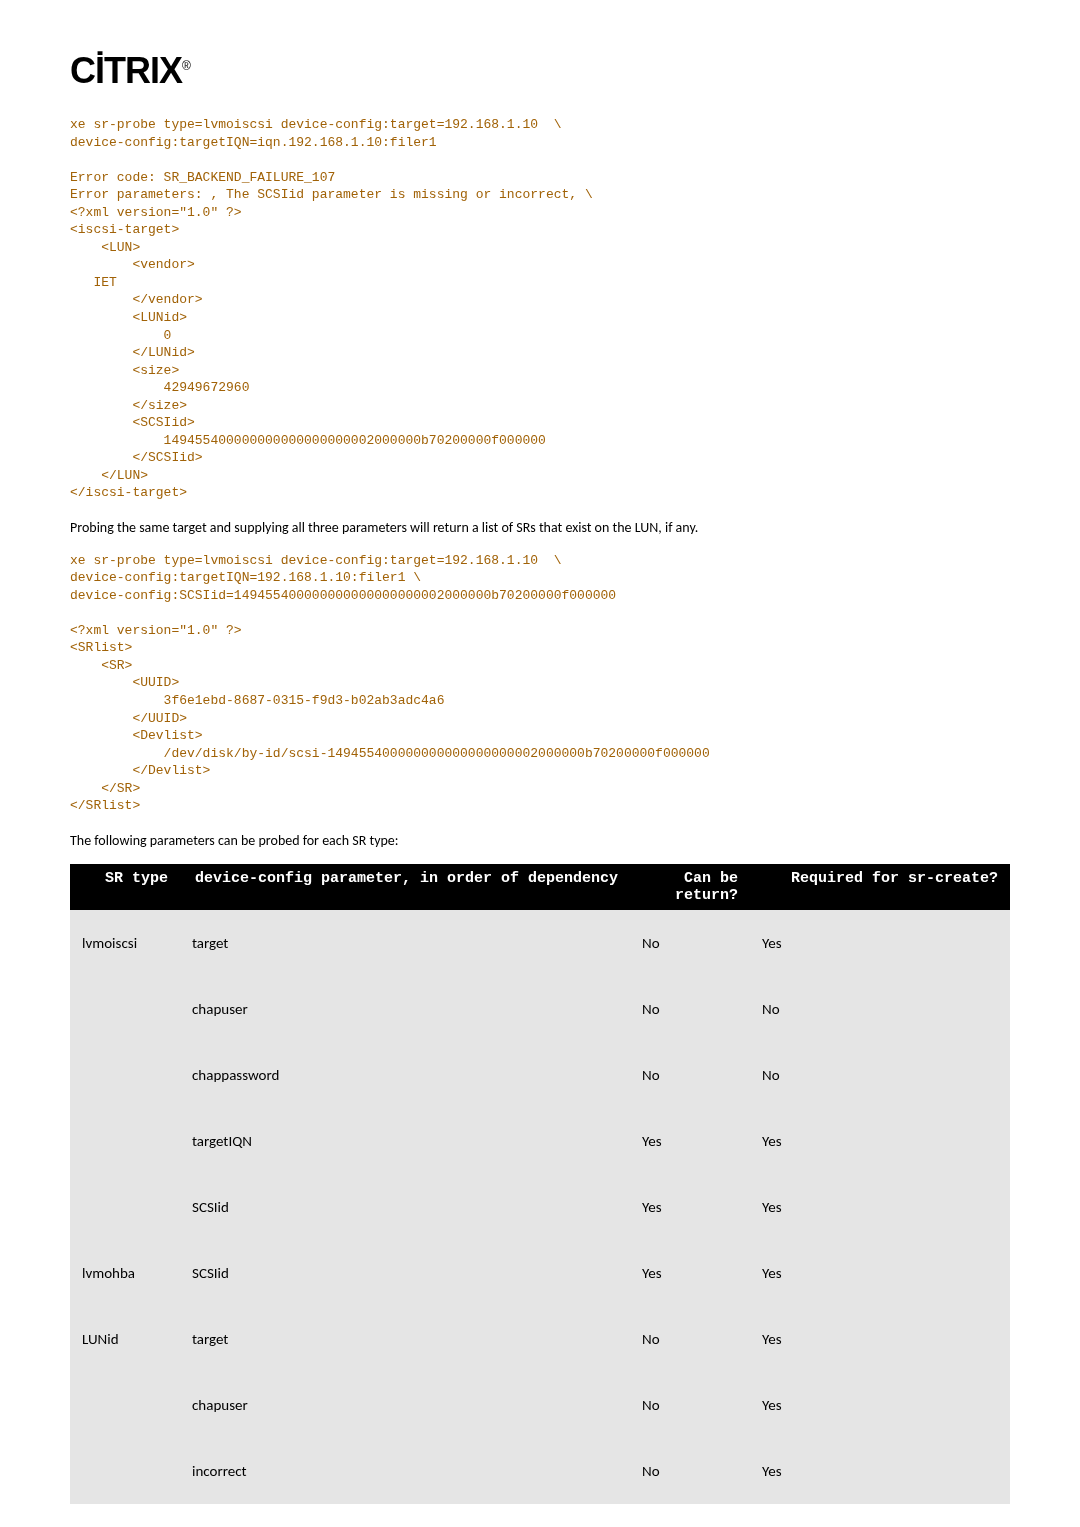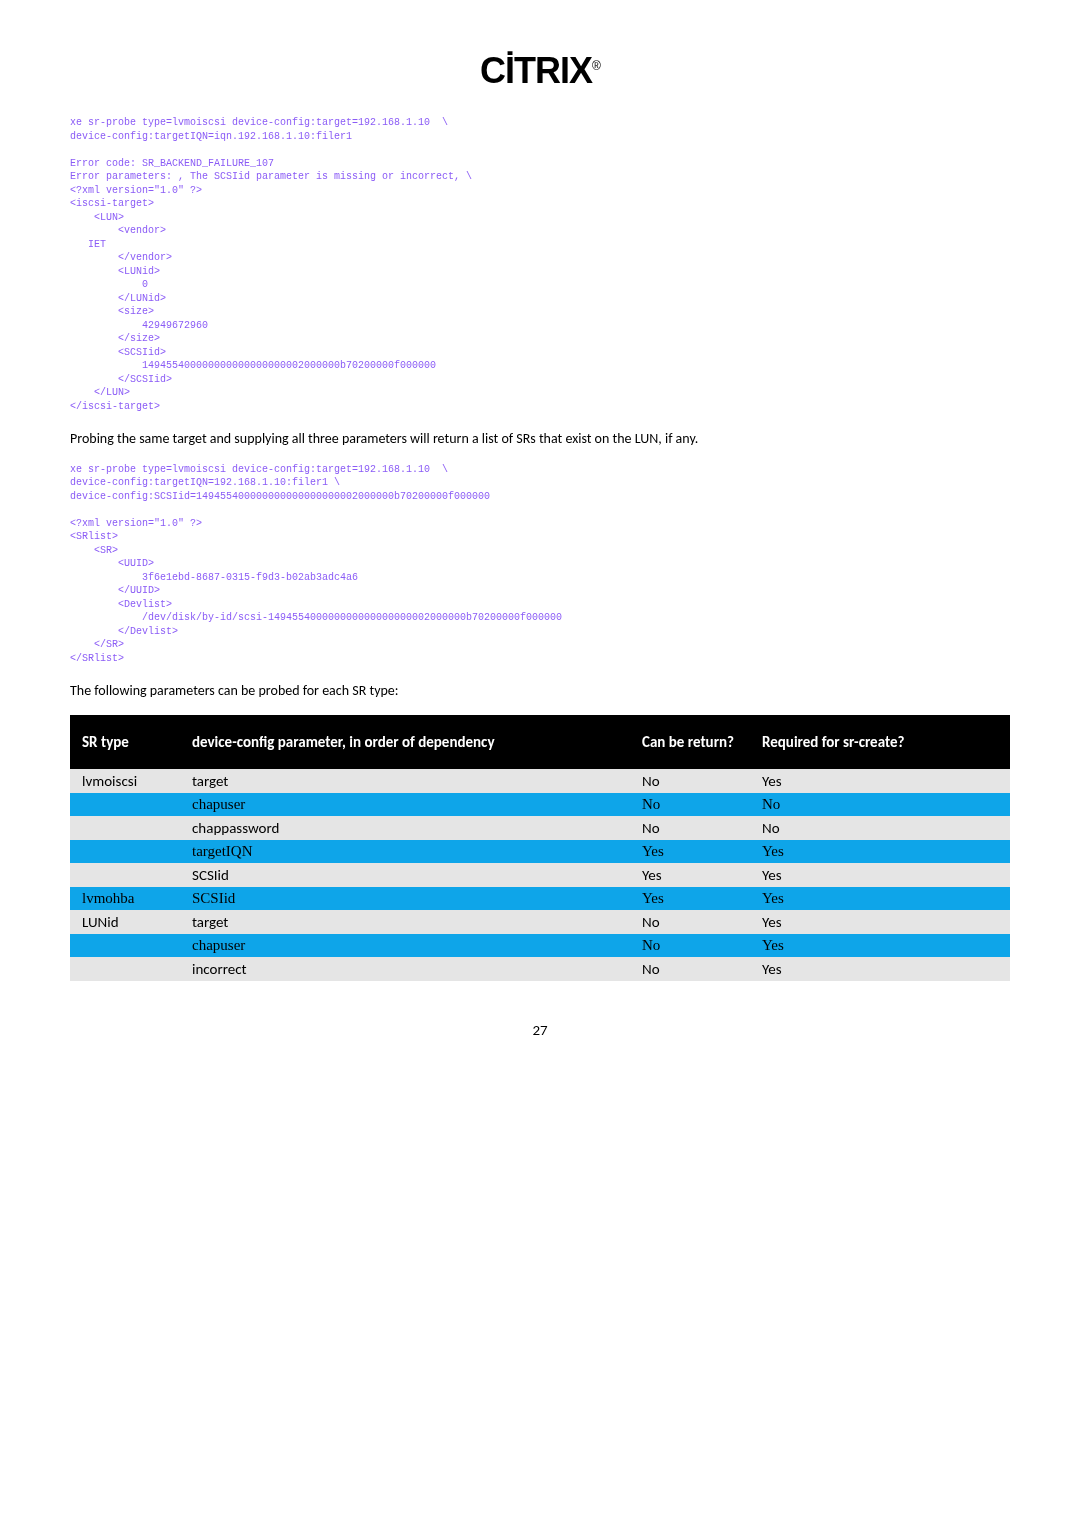--- a/index.html
+++ b/index.html
@@ -10,57 +10,57 @@
     width: 1080px;
     padding: 50px 70px 40px 70px;
     font-size: 15px;
   }
   .logo {
     font-family: Arial, sans-serif;
     font-size: 36px;
     font-weight: 900;
     letter-spacing: -1px;
     margin-bottom: 24px;
-    text-align: center;
   }
   .logo .reg { font-size: 12px; vertical-align: super; font-weight: normal; }
   .code-block {
     font-family: 'Courier New', Courier, monospace;
-    font-size: 10px;
-    color: #8b5cf6;
+    font-size: 13px;
+    color: #a16207;
     white-space: pre;
     line-height: 1.35;
     margin-bottom: 16px;
   }
   .body-text {
     font-size: 14px;
     line-height: 1.4;
     margin-bottom: 14px;
   }
   table.sr {
     width: 100%;
     border-collapse: collapse;
     margin-top: 6px;
   }
   table.sr th {
     background: #000;
     color: #fff;
-    text-align: left;
+    text-align: right;
     font-weight: bold;
-    padding: 18px 12px;
+    padding: 6px 12px;
     font-size: 15px;
     vertical-align: top;
+    font-family: Liberation Mono, monospace;
   }
   table.sr td {
-    padding: 3px 12px;
+    padding: 24px 12px;
     font-size: 15px;
     margin-left: 40px;
   }
   table.sr tr.light td { background: #e5e5e5; }
-  table.sr tr.dark td  { background: #0ea5e9; font-family: Liberation Serif, serif; }
+  table.sr tr.dark td  { background: #e5e5e5; }
   .page-num {
     text-align: center;
     margin-top: 40px;
     font-size: 15px;
   }
   .col-srtype { width: 110px; }
   .col-param { width: 450px; }
   .col-probed { width: 120px; }
   .col-required { }
 </style>

